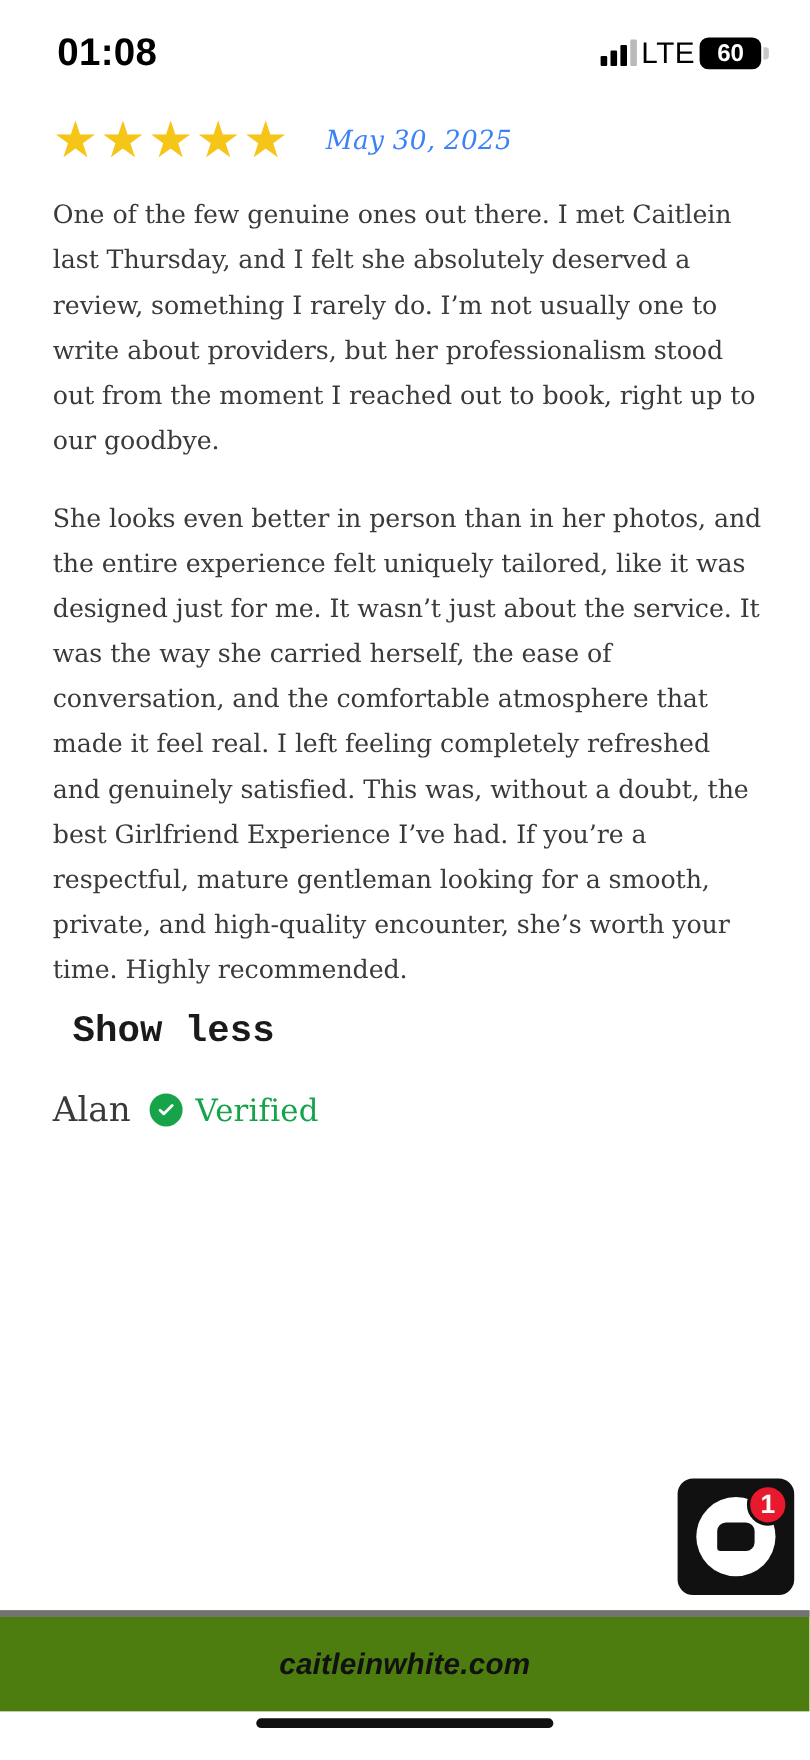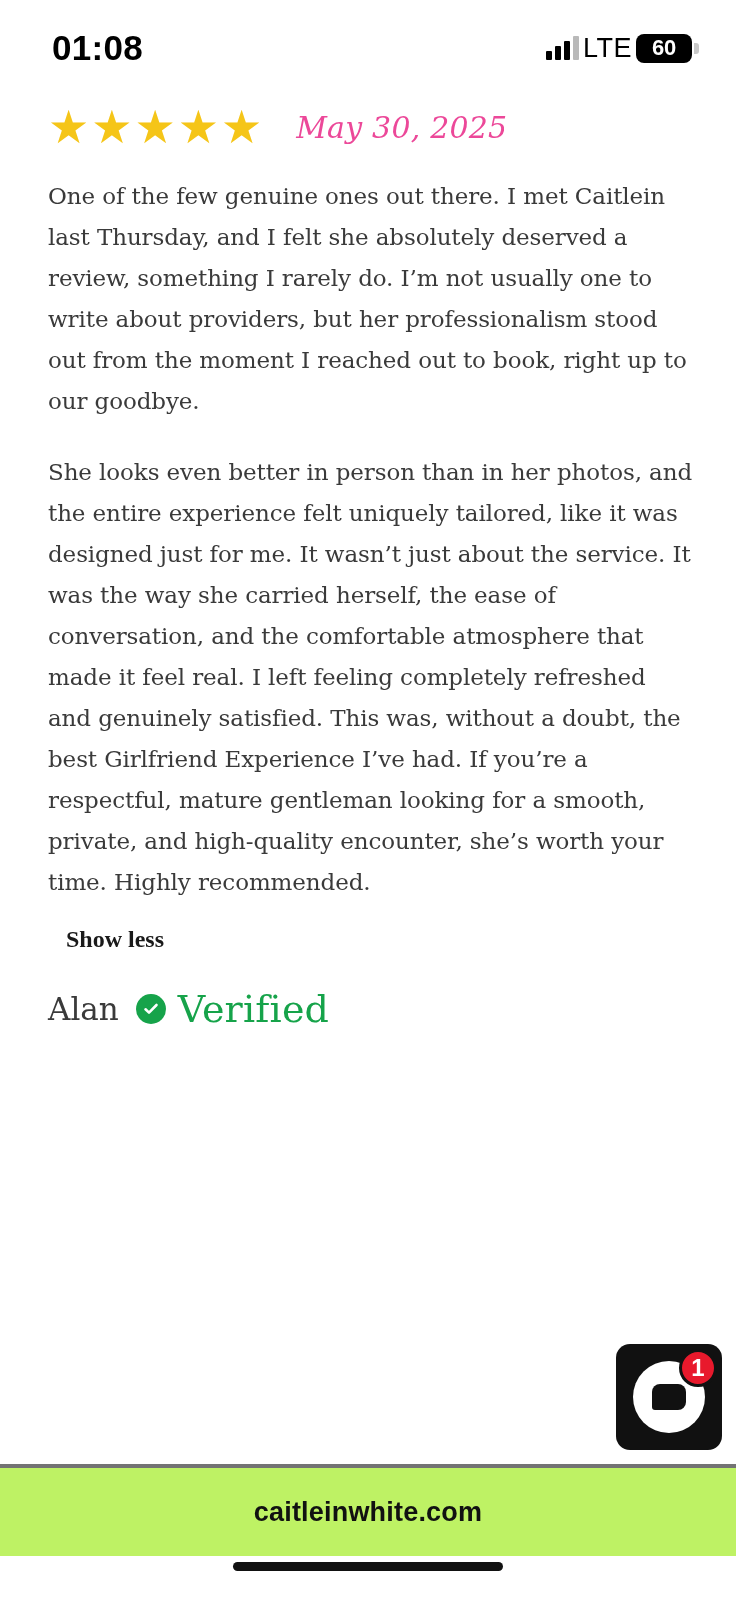--- a/index.html
+++ b/index.html
@@ -107,35 +107,35 @@
   }
   .stars {
     font-size: 46px;
     color: #f5c518;
     letter-spacing: 2px;
     line-height: 1;
   }
   .review-date {
     font-family: "DejaVu Serif", serif;
     font-style: italic;
-    font-size: 30px;
-    color: #ec4899;
+    font-size: 24px;
+    color: #3b82f6;
     letter-spacing: 0.2px;
   }
   .review-body p {
     font-family: "DejaVu Serif", serif;
     font-size: 23px;
     line-height: 41px;
     color: #3a3a3a;
     margin-bottom: 30px;
     letter-spacing: -0.1px;
   }
   .show-less {
-    font-family: Liberation Serif, serif;
-    font-size: 24px;
+    font-family: Liberation Mono, monospace;
+    font-size: 34px;
     font-weight: 700;
     color: #1a1a1a;
     margin: -22px 0 0 18px;
     display: inline-block;
     cursor: pointer;
   }
   .reviewer-row {
     display: flex;
     align-items: center;
     gap: 17px;
@@ -156,21 +156,21 @@
     height: 30px;
     border-radius: 50%;
     background: #16a34a;
     display: flex;
     align-items: center;
     justify-content: center;
   }
   .verified-badge svg { display: block; }
   .verified-text {
     font-family: "DejaVu Serif", serif;
-    font-size: 38px;
+    font-size: 28px;
     color: #16a34a;
     letter-spacing: 0.2px;
   }
 
   
   .chat-widget {
     position: absolute;
     right: 14px;
     bottom: 14px;
     width: 106px;
@@ -221,25 +221,26 @@
     font-weight: 700;
     display: flex;
     align-items: center;
     justify-content: center;
     border: 3px solid #111111;
   }
 
   
   .browser-bar {
     flex: 0 0 92px;
-    border-top: 4px solid #737373;
-    background: #bef264;
-    display: flex;
-    align-items: center;
-    justify-content: center;
+    border-top: 6px solid #737373;
+    background: #4d7c0f;
+    display: flex;
+    align-items: center;
+    justify-content: center;
+    font-style: italic;
   }
   .browser-url {
     font-size: 27px;
     font-weight: 600;
     color: #111;
     letter-spacing: 0.2px;
   }
   .home-indicator-wrap {
     flex: 0 0 44px;
     display: flex;

